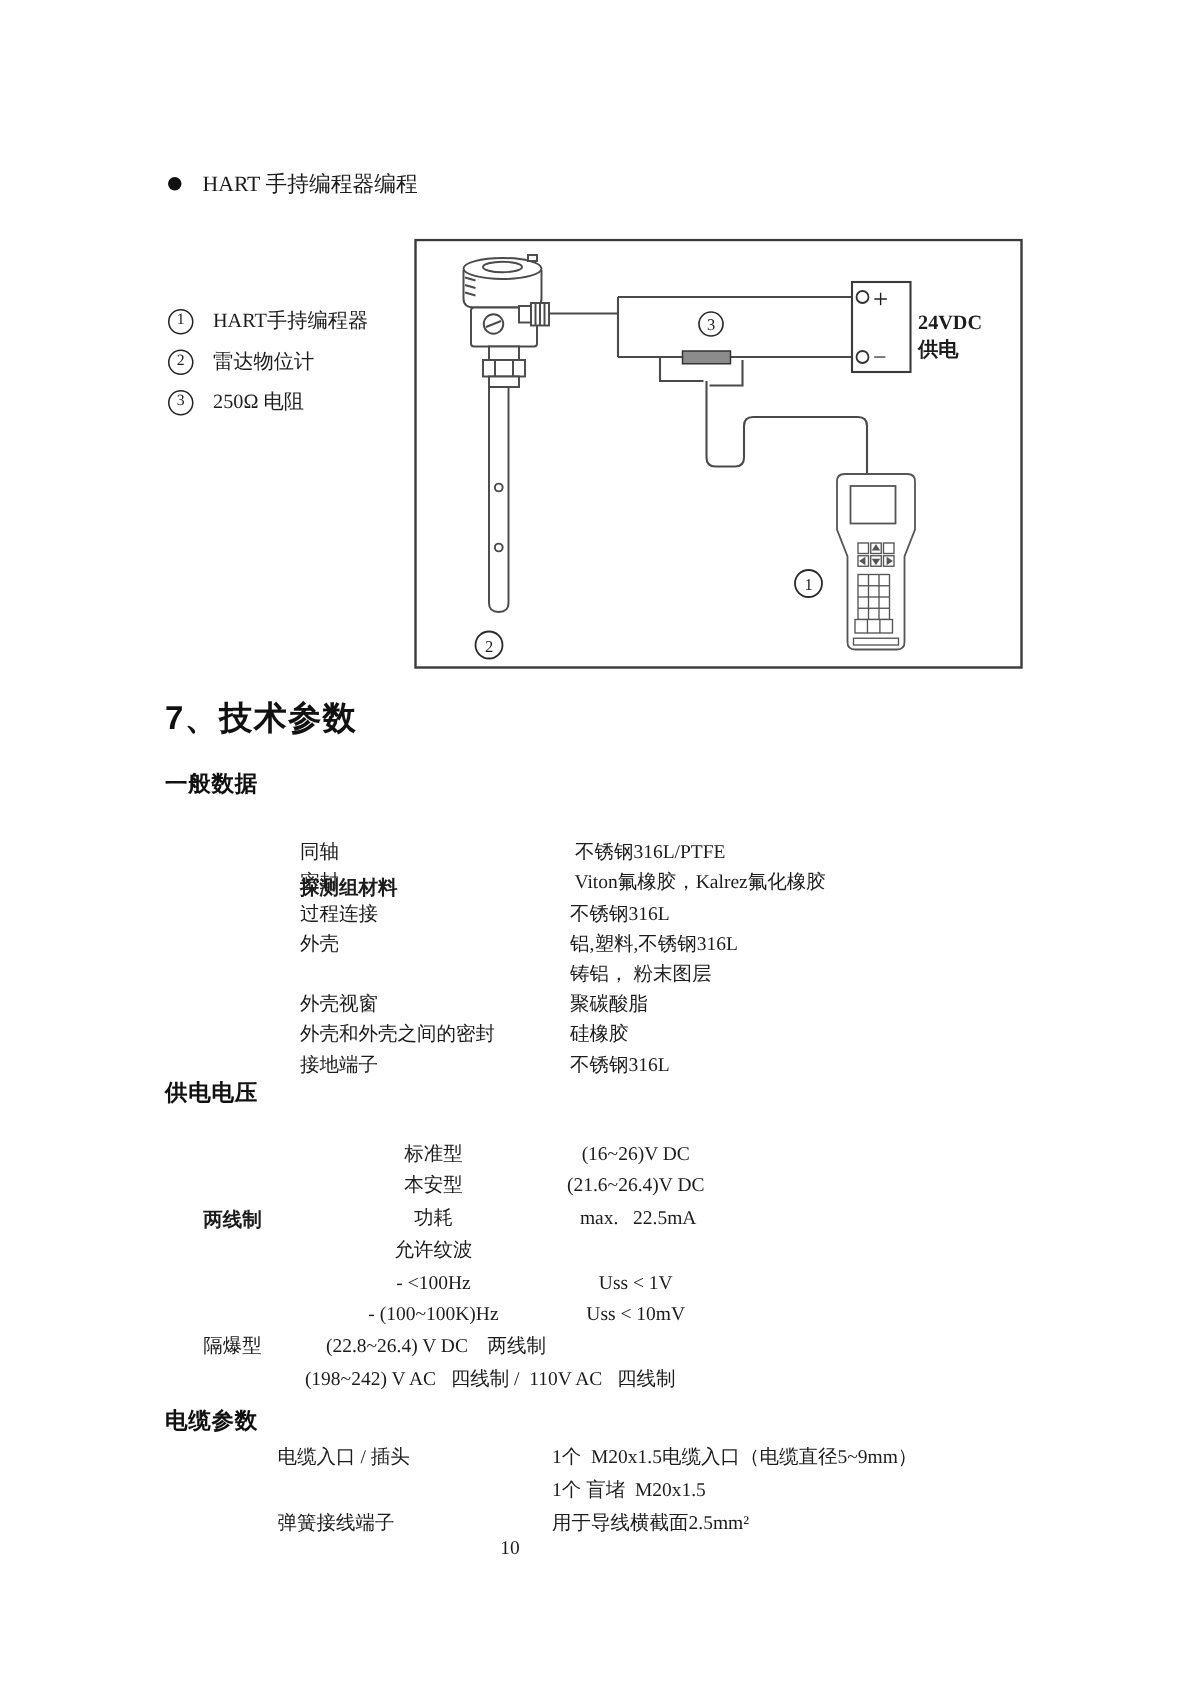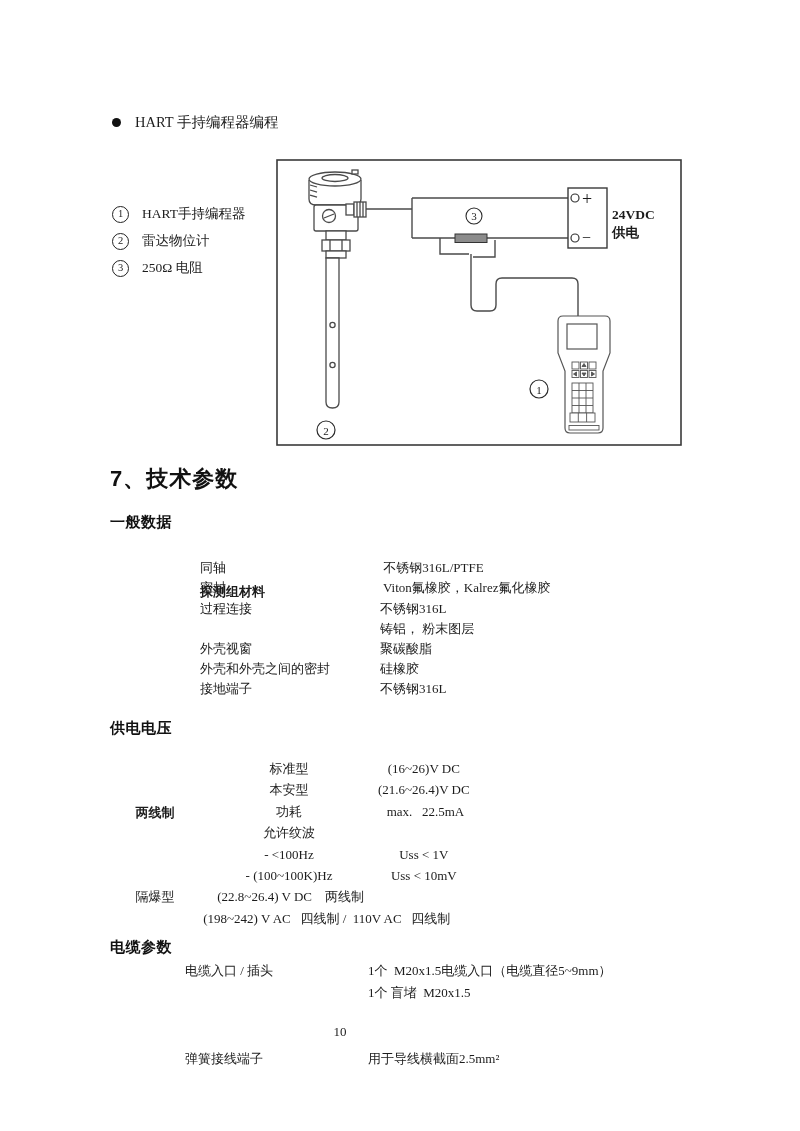--- a/index.html
+++ b/index.html
@@ -175,20 +175,24 @@
     </div>
   <div class="t2 srow">
       <span class="cell">密封</span>
       <span class="cell"> Viton氟橡胶，Kalrez氟化橡胶</span>
     </div>
   <div class="t2 srow">
       <span class="cell">过程连接</span>
       <span class="cell">不锈钢316L</span>
     </div>
   <div class="t2 srow">
+      <span class="cell">外壳</span>
+      <span class="cell">铝,塑料,不锈钢316L</span>
+    </div>
+  <div class="t2 srow">
       <span class="cell"></span>
       <span class="cell">铸铝， 粉末图层</span>
     </div>
   <div class="t2 srow">
       <span class="cell">外壳视窗</span>
       <span class="cell">聚碳酸脂</span>
     </div>
   <div class="t2 srow">
       <span class="cell">外壳和外壳之间的密封</span>
       <span class="cell">硅橡胶</span>
@@ -246,19 +250,19 @@
 <div class="abs h-sans sub-heading" style="top:938px;">电缆参数</div>
 <div class="abs" style="left:185px;top:963px;">
   <div class="t2 crow" style="grid-template-columns:183px auto;">
       <span class="cell">电缆入口 / 插头</span>
       <span class="cell">1个  M20x1.5电缆入口（电缆直径5~9mm）</span>
     </div>
   <div class="t2 crow" style="grid-template-columns:183px auto;">
       <span class="cell"></span>
       <span class="cell">1个 盲堵  M20x1.5</span>
     </div>
-  <div class="t2 crow" style="grid-template-columns:183px auto;margin-top:44px;">
+  <div class="t2 crow" style="grid-template-columns:183px auto;">
       <span class="cell">弹簧接线端子</span>
       <span class="cell">用于导线横截面2.5mm²</span>
     </div>
 </div>
 
 <div class="abs" id="page-number">10</div>
 
 </body></html>

